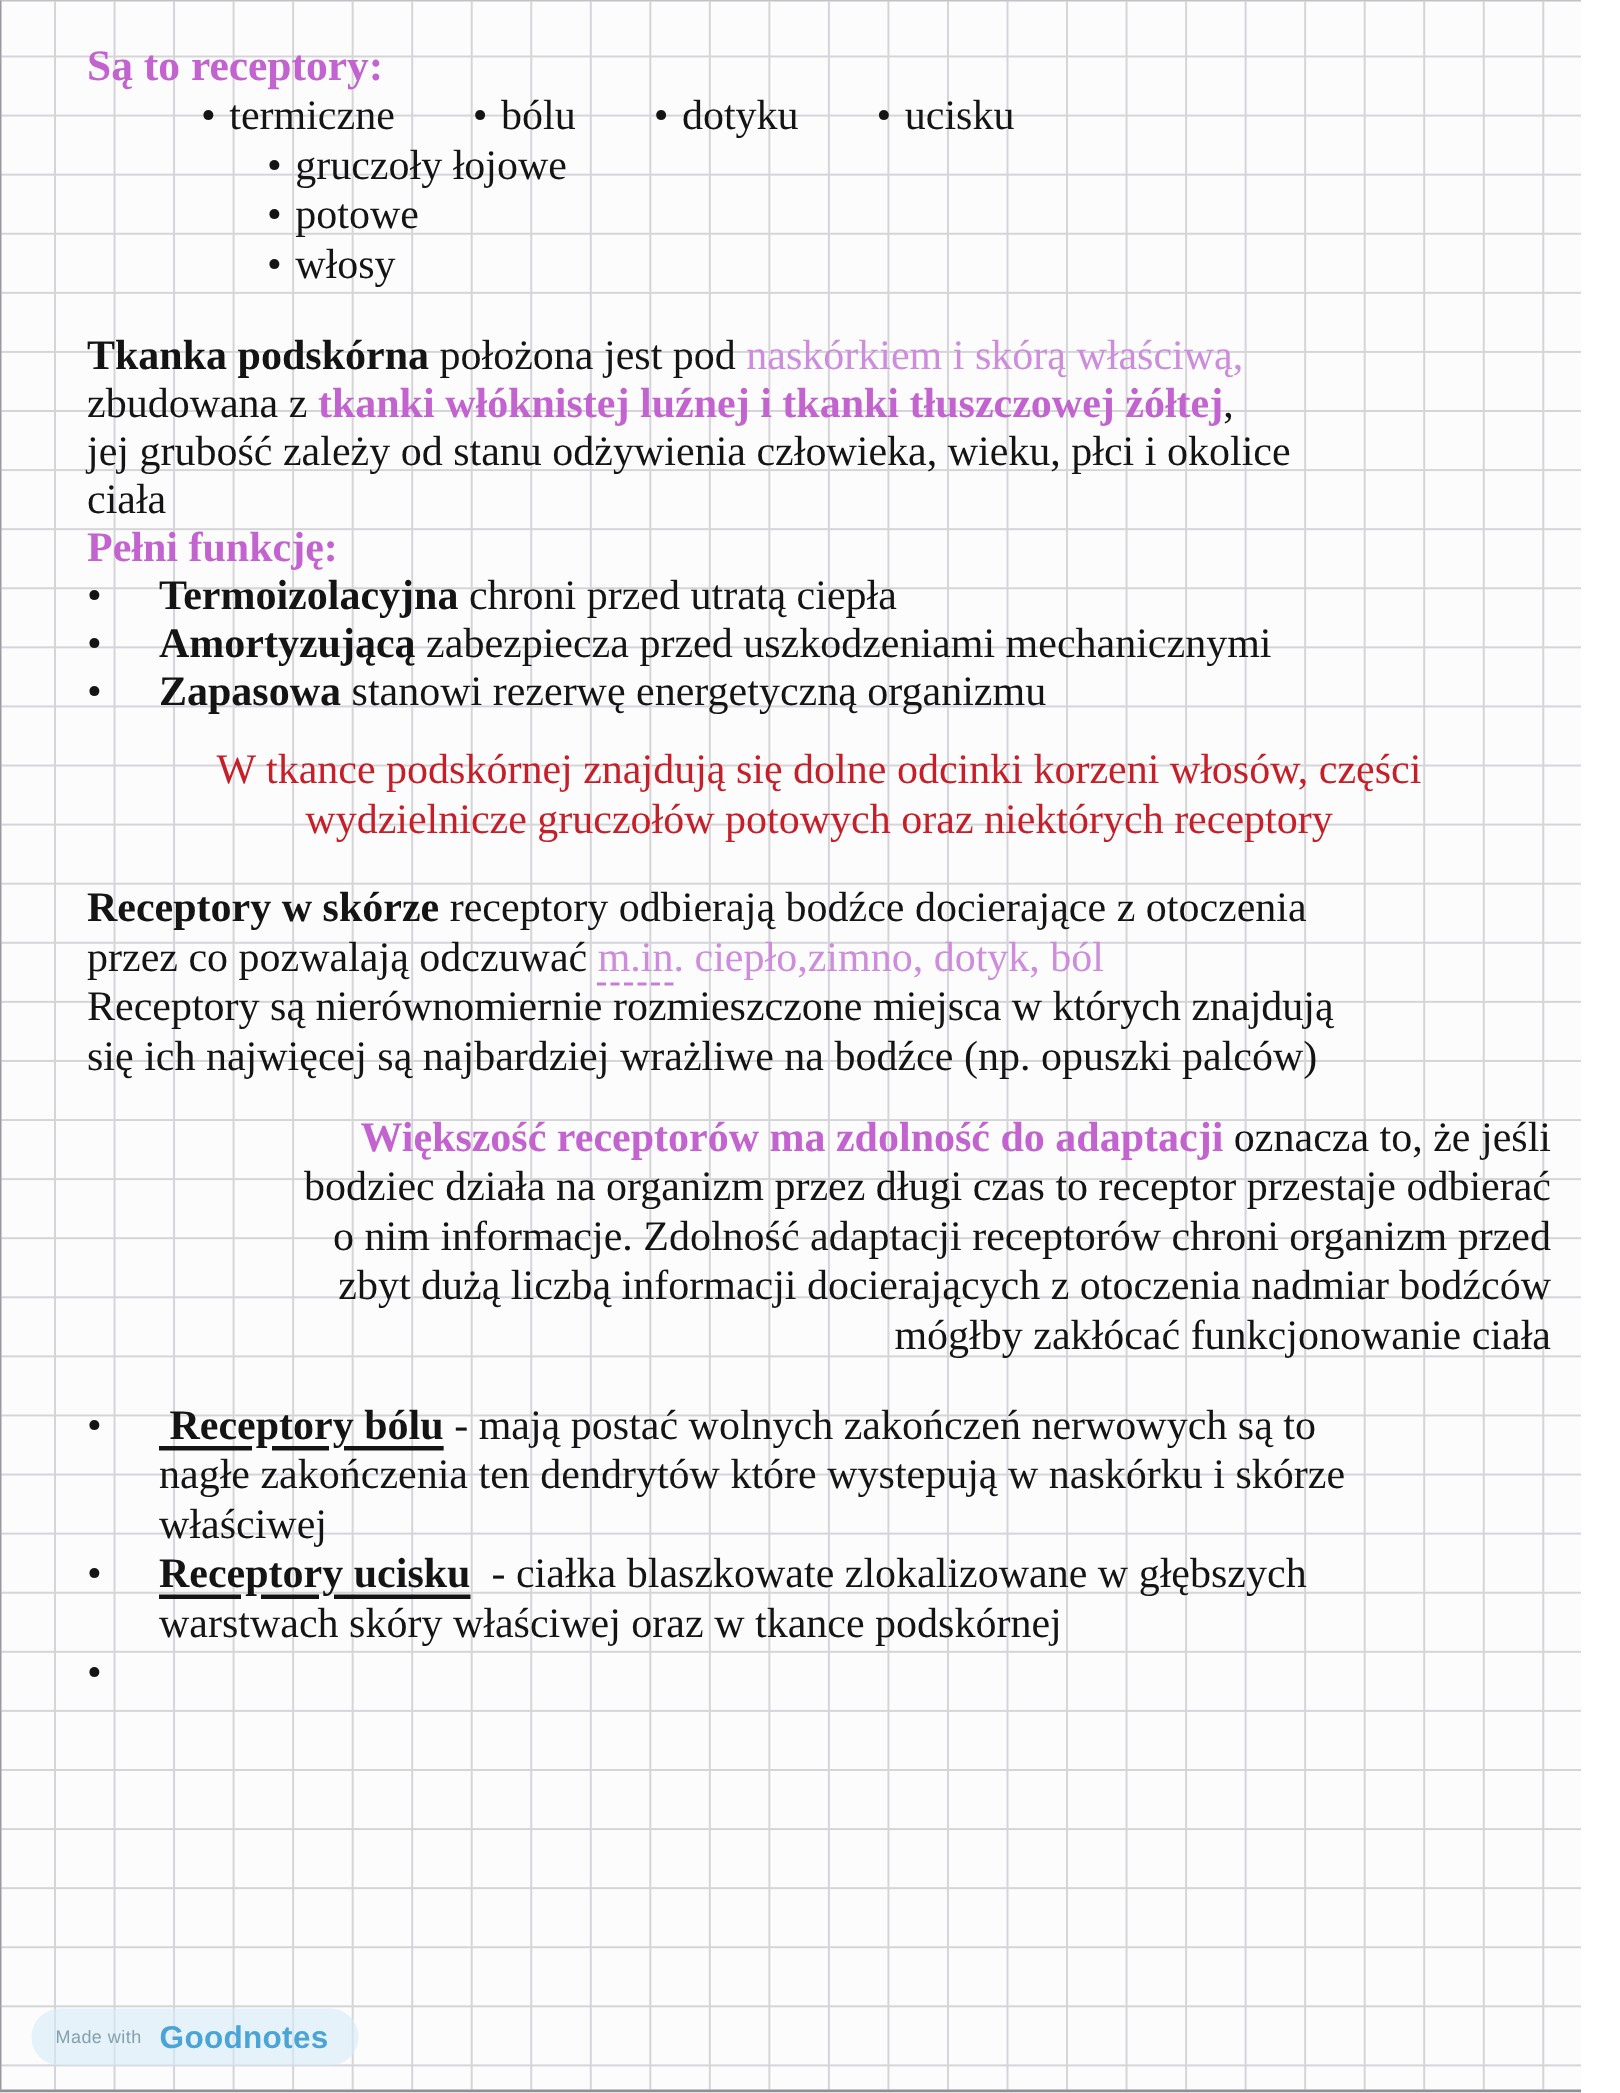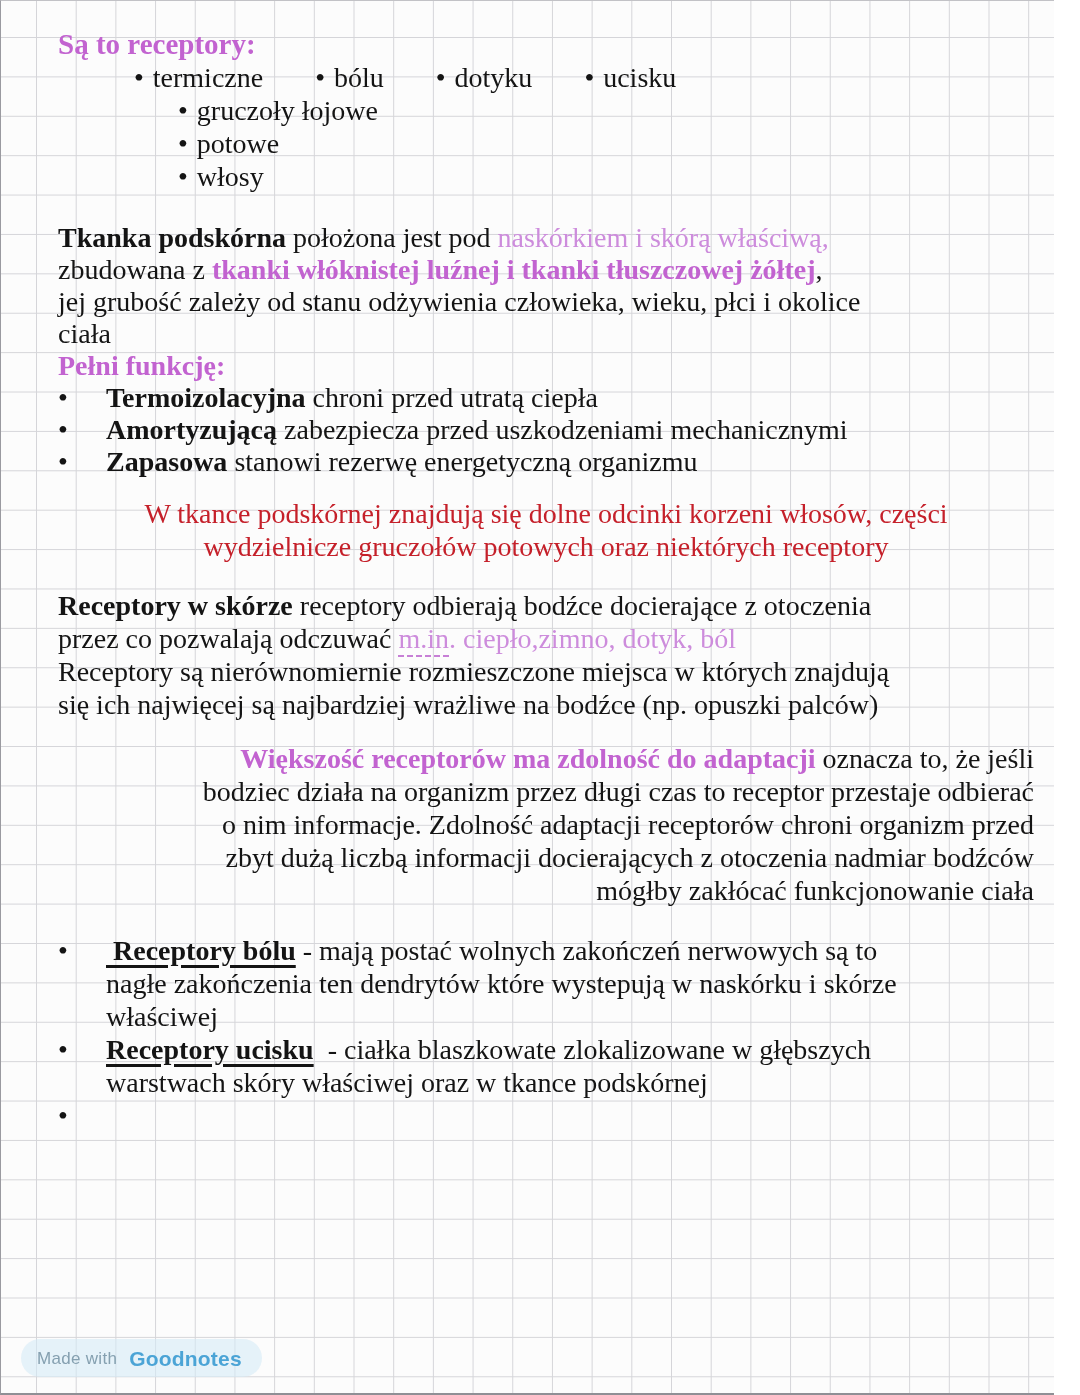--- a/index.html
+++ b/index.html
@@ -46,21 +46,21 @@
   .para6{margin-top:21px;text-align:right;}
   .rlist{margin-top:27px;}
   .rlist .marker{width:48px;flex:0 0 48px;}
   .watermark{
     position:absolute;left:20px;top:1338px;height:38px;
     display:flex;align-items:center;gap:12px;
     padding:0 20px 0 16px;border-radius:19px;
     background:rgba(213,235,247,0.6);
     font-family:"Liberation Sans","DejaVu Sans",sans-serif;
   }
-  .madewith{font-size:17px;color:#85a0b0;letter-spacing:0.3px;}
+  .madewith{font-size:12px;color:#85a0b0;letter-spacing:0.3px;}
   .brand{font-size:21px;font-weight:600;color:#4ba4d6;letter-spacing:0.2px;}
 </style>
 </head>
 <body>
 
 <div class="page">
   <div class="content">
 
     <div class="line h-purple">Są to receptory:</div>
     <div class="brow row1">

